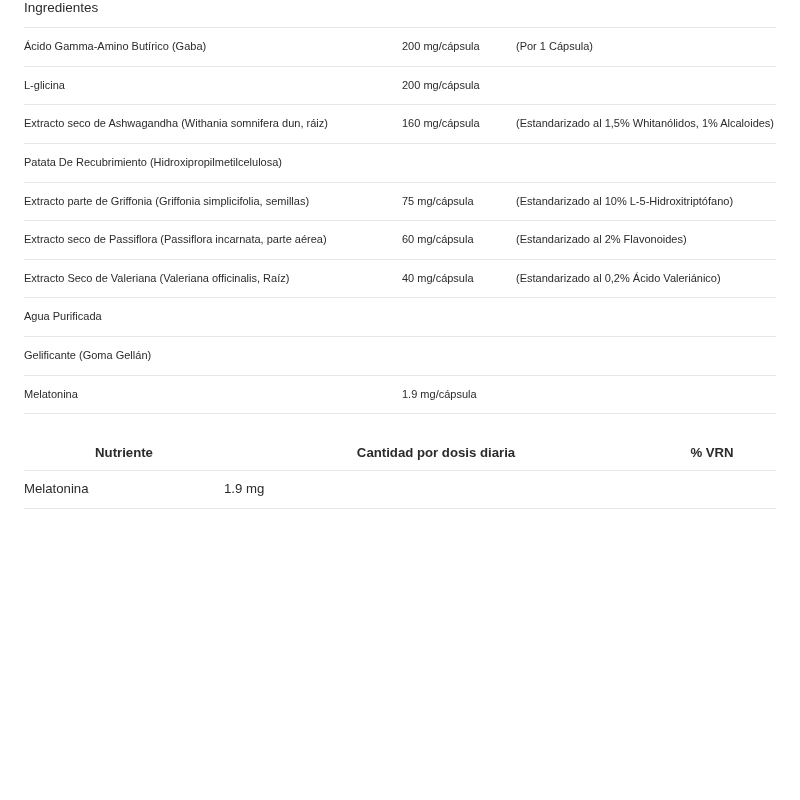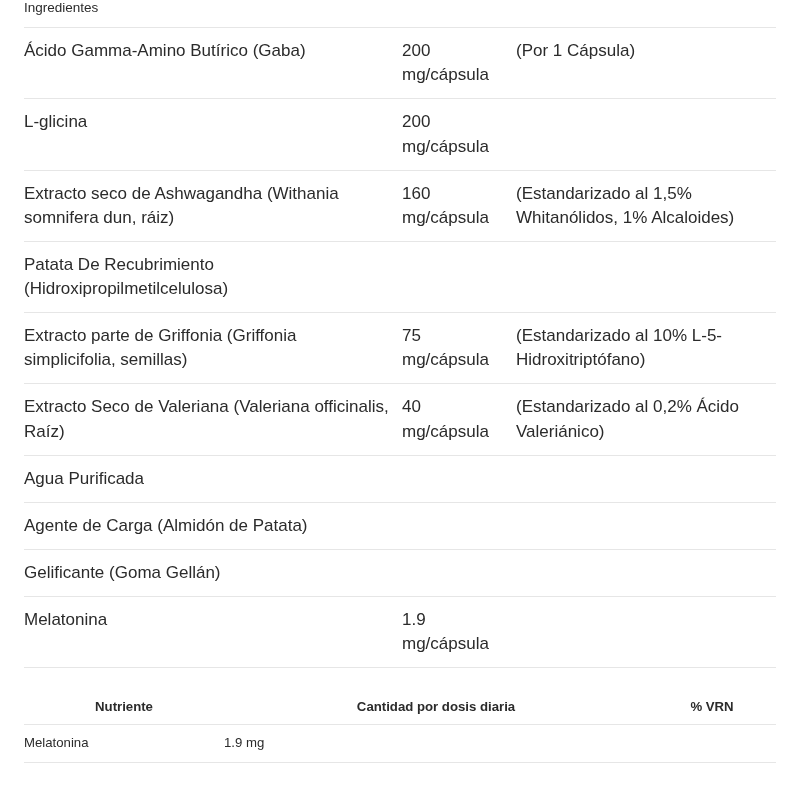--- a/index.html
+++ b/index.html
@@ -29,21 +29,21 @@
   }
   table.ing {
     width: 100%;
     border-collapse: collapse;
     table-layout: fixed;
   }
   table.ing td {
     border-top: 1px solid #e6e6e6;
     padding: 11px 0 11px 0;
     vertical-align: top;
-    font-size: 17px;
+    font-size: 11px;
     line-height: 1.42;
     color: #2b2b2b;
   }
   table.ing tr:last-child td {
     border-bottom: 1px solid #e6e6e6;
   }
   .col-name   { width: 366px; padding-right: 12px !important; }
   .col-amount { width: 104px; padding-right: 10px !important; }
   .col-note   { width: auto; }
 
@@ -108,38 +108,38 @@
         <td class="col-amount"></td>
         <td class="col-note"></td>
       </tr>
 
       <tr>
         <td class="col-name">Extracto parte de Griffonia (Griffonia simplicifolia, semillas)</td>
         <td class="col-amount">75 mg/cápsula</td>
         <td class="col-note">(Estandarizado al 10% L-5-Hidroxitriptófano)</td>
       </tr>
 
+      <tr>
+        <td class="col-name">Extracto seco de Passiflora (Passiflora incarnata, parte aérea)</td>
+        <td class="col-amount">60 mg/cápsula</td>
+        <td class="col-note">(Estandarizado al 2% Flavonoides)</td>
+      </tr>
 
       <tr>
         <td class="col-name">Extracto Seco de Valeriana (Valeriana officinalis, Raíz)</td>
         <td class="col-amount">40 mg/cápsula</td>
         <td class="col-note">(Estandarizado al 0,2% Ácido Valeriánico)</td>
       </tr>
 
       <tr>
         <td class="col-name">Agua Purificada</td>
         <td class="col-amount"></td>
         <td class="col-note"></td>
       </tr>
 
-      <tr>
-        <td class="col-name">Agente de Carga (Almidón de Patata)</td>
-        <td class="col-amount"></td>
-        <td class="col-note"></td>
-      </tr>
 
       <tr>
         <td class="col-name">Gelificante (Goma Gellán)</td>
         <td class="col-amount"></td>
         <td class="col-note"></td>
       </tr>
 
       <tr>
         <td class="col-name">Melatonina</td>
         <td class="col-amount">1.9 mg/cápsula</td>

